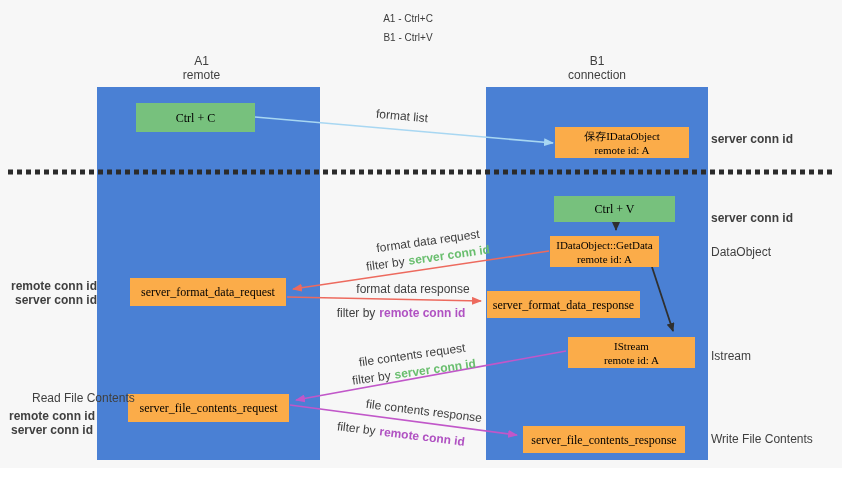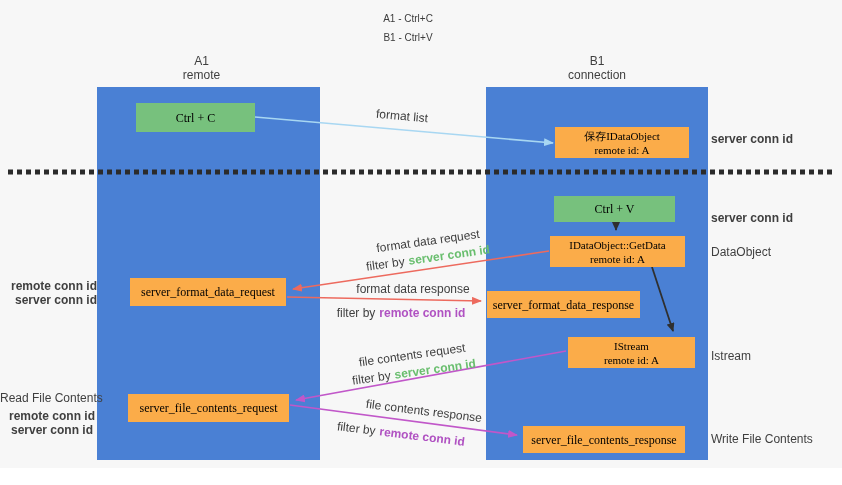--- a/index.html
+++ b/index.html
@@ -109,21 +109,21 @@
 
   <div class="node orange" style="left:555px; top:127px; width:134px; height:31px;">
     <div>保存IDataObject</div>
     <div>remote id: A</div>
   </div>
 
   <div class="node green single" style="left:554px; top:180px; width:121px; height:26px;margin-top:16px;">
     <span>Ctrl + V</span>
   </div>
 
-  <div class="node orange" style="left:550px; top:236px; width:135px; height:31px;">
+  <div class="node orange" style="left:550px; top:236px; width:109px; height:31px;">
     <div>IDataObject::GetData</div>
     <div>remote id: A</div>
   </div>
 
   <div class="node orange single" style="left:130px; top:278px; width:156px; height:28px;">
     <span>server_format_data_request</span>
   </div>
 
   <div class="node orange single" style="left:487px; top:291px; width:153px; height:27px;">
     <span>server_format_data_response</span>
@@ -165,17 +165,17 @@
   </div>
 
   <div class="side-label id-green" style="left:711px; top:132px;">server conn id</div>
   <div class="side-label id-green" style="left:711px; top:211px;">server conn id</div>
   <div class="side-label" style="left:711px; top:245px;">DataObject</div>
   <div class="side-label" style="left:711px; top:349px;">Istream</div>
   <div class="side-label" style="left:711px; top:432px;">Write File Contents</div>
 
   <div class="side-label id-purple right-align" style="left:0px; top:279px; width:97px;">remote conn id</div>
   <div class="side-label id-green right-align" style="left:0px; top:293px; width:97px;">server conn id</div>
-  <div class="side-label right-align" style="left:0px; top:391px; width:88px;">Read File Contents</div>
+  <div class="side-label right-align" style="left:0px; top:391px; width:88px;padding-left:32px;">Read File Contents</div>
   <div class="side-label id-purple right-align" style="left:0px; top:409px; width:95px;">remote conn id</div>
   <div class="side-label id-green right-align" style="left:0px; top:423px; width:93px;">server conn id</div>
 
 </div>
 
 </body></html>

